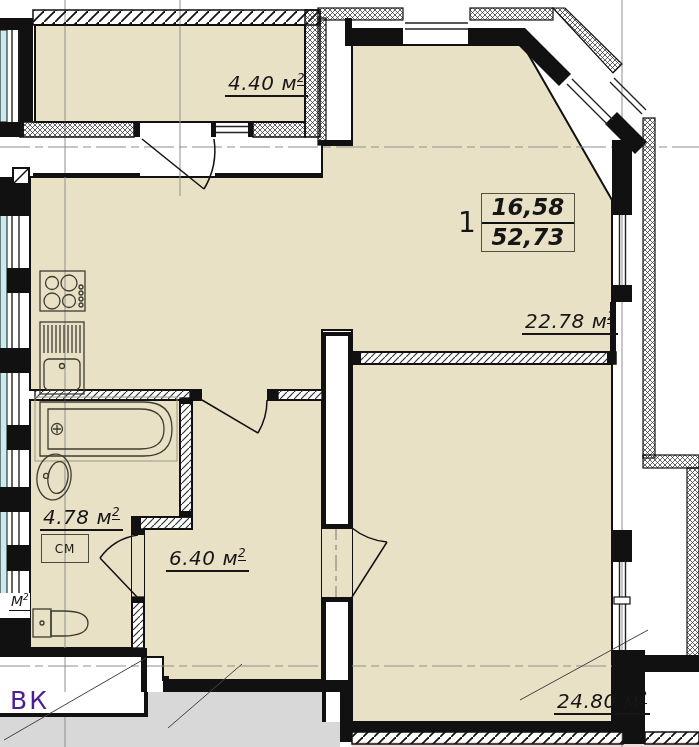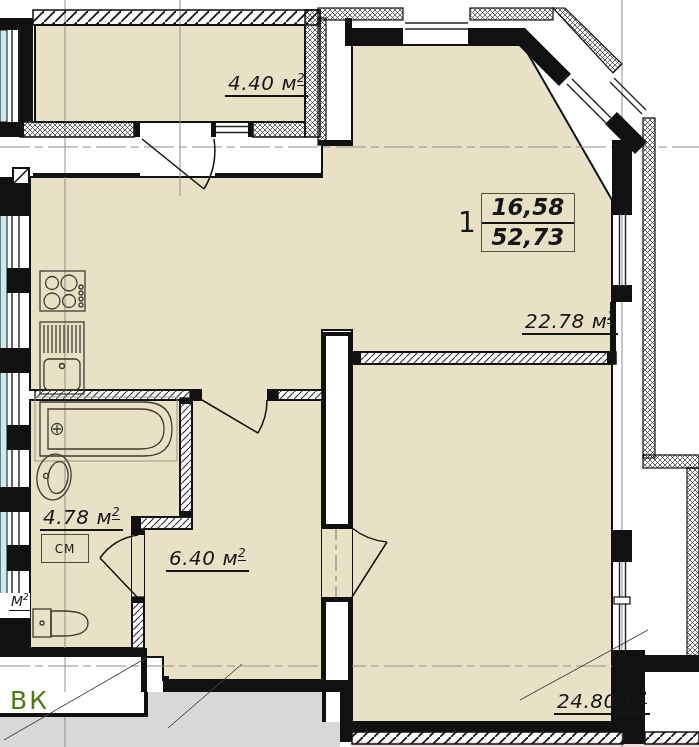--- a/index.html
+++ b/index.html
@@ -10,21 +10,21 @@
        letter-spacing:.5px;white-space:nowrap;border-bottom:2px solid #161616;
        padding:0 3px 1px 3px;line-height:1.05;}
   .lbl .sup{font-size:12px;vertical-align:super;border-bottom:1px solid #161616;}
   .apt{position:absolute;left:458px;top:193px;display:flex;align-items:center;}
   .apt .num{font-size:28px;font-weight:400;margin-right:5px;}
   .fracbox{border:1.5px solid #55513f;width:92px;text-align:center;}
   .fracbox .r{font-style:italic;font-weight:600;font-size:23px;line-height:1.2;padding:0 4px;}
   .fracbox .r.top{border-bottom:2.5px solid #111;}
   .smbox{position:absolute;left:41px;top:534px;width:46px;height:27px;border:1.3px solid #4a4a3a;
          display:flex;align-items:center;justify-content:center;font-size:12px;letter-spacing:1px;}
-  .vk{position:absolute;left:10px;top:686px;font-size:25px;letter-spacing:2px;color:#4d7c0f;}
+  .vk{position:absolute;left:10px;top:686px;font-size:25px;letter-spacing:2px;color:#4c1d95;}
   .neib{position:absolute;left:9px;top:592px;font-size:14px;font-style:italic;
         border-bottom:1.5px solid #161616;padding:0 2px 1px 2px;text-align:center;}
   .neib .sup{font-size:9px;vertical-align:super;}
 </style>
 </head>
 <body>
 
 <div class="plan">
 
 <svg width="699" height="747" viewBox="0 0 699 747">

